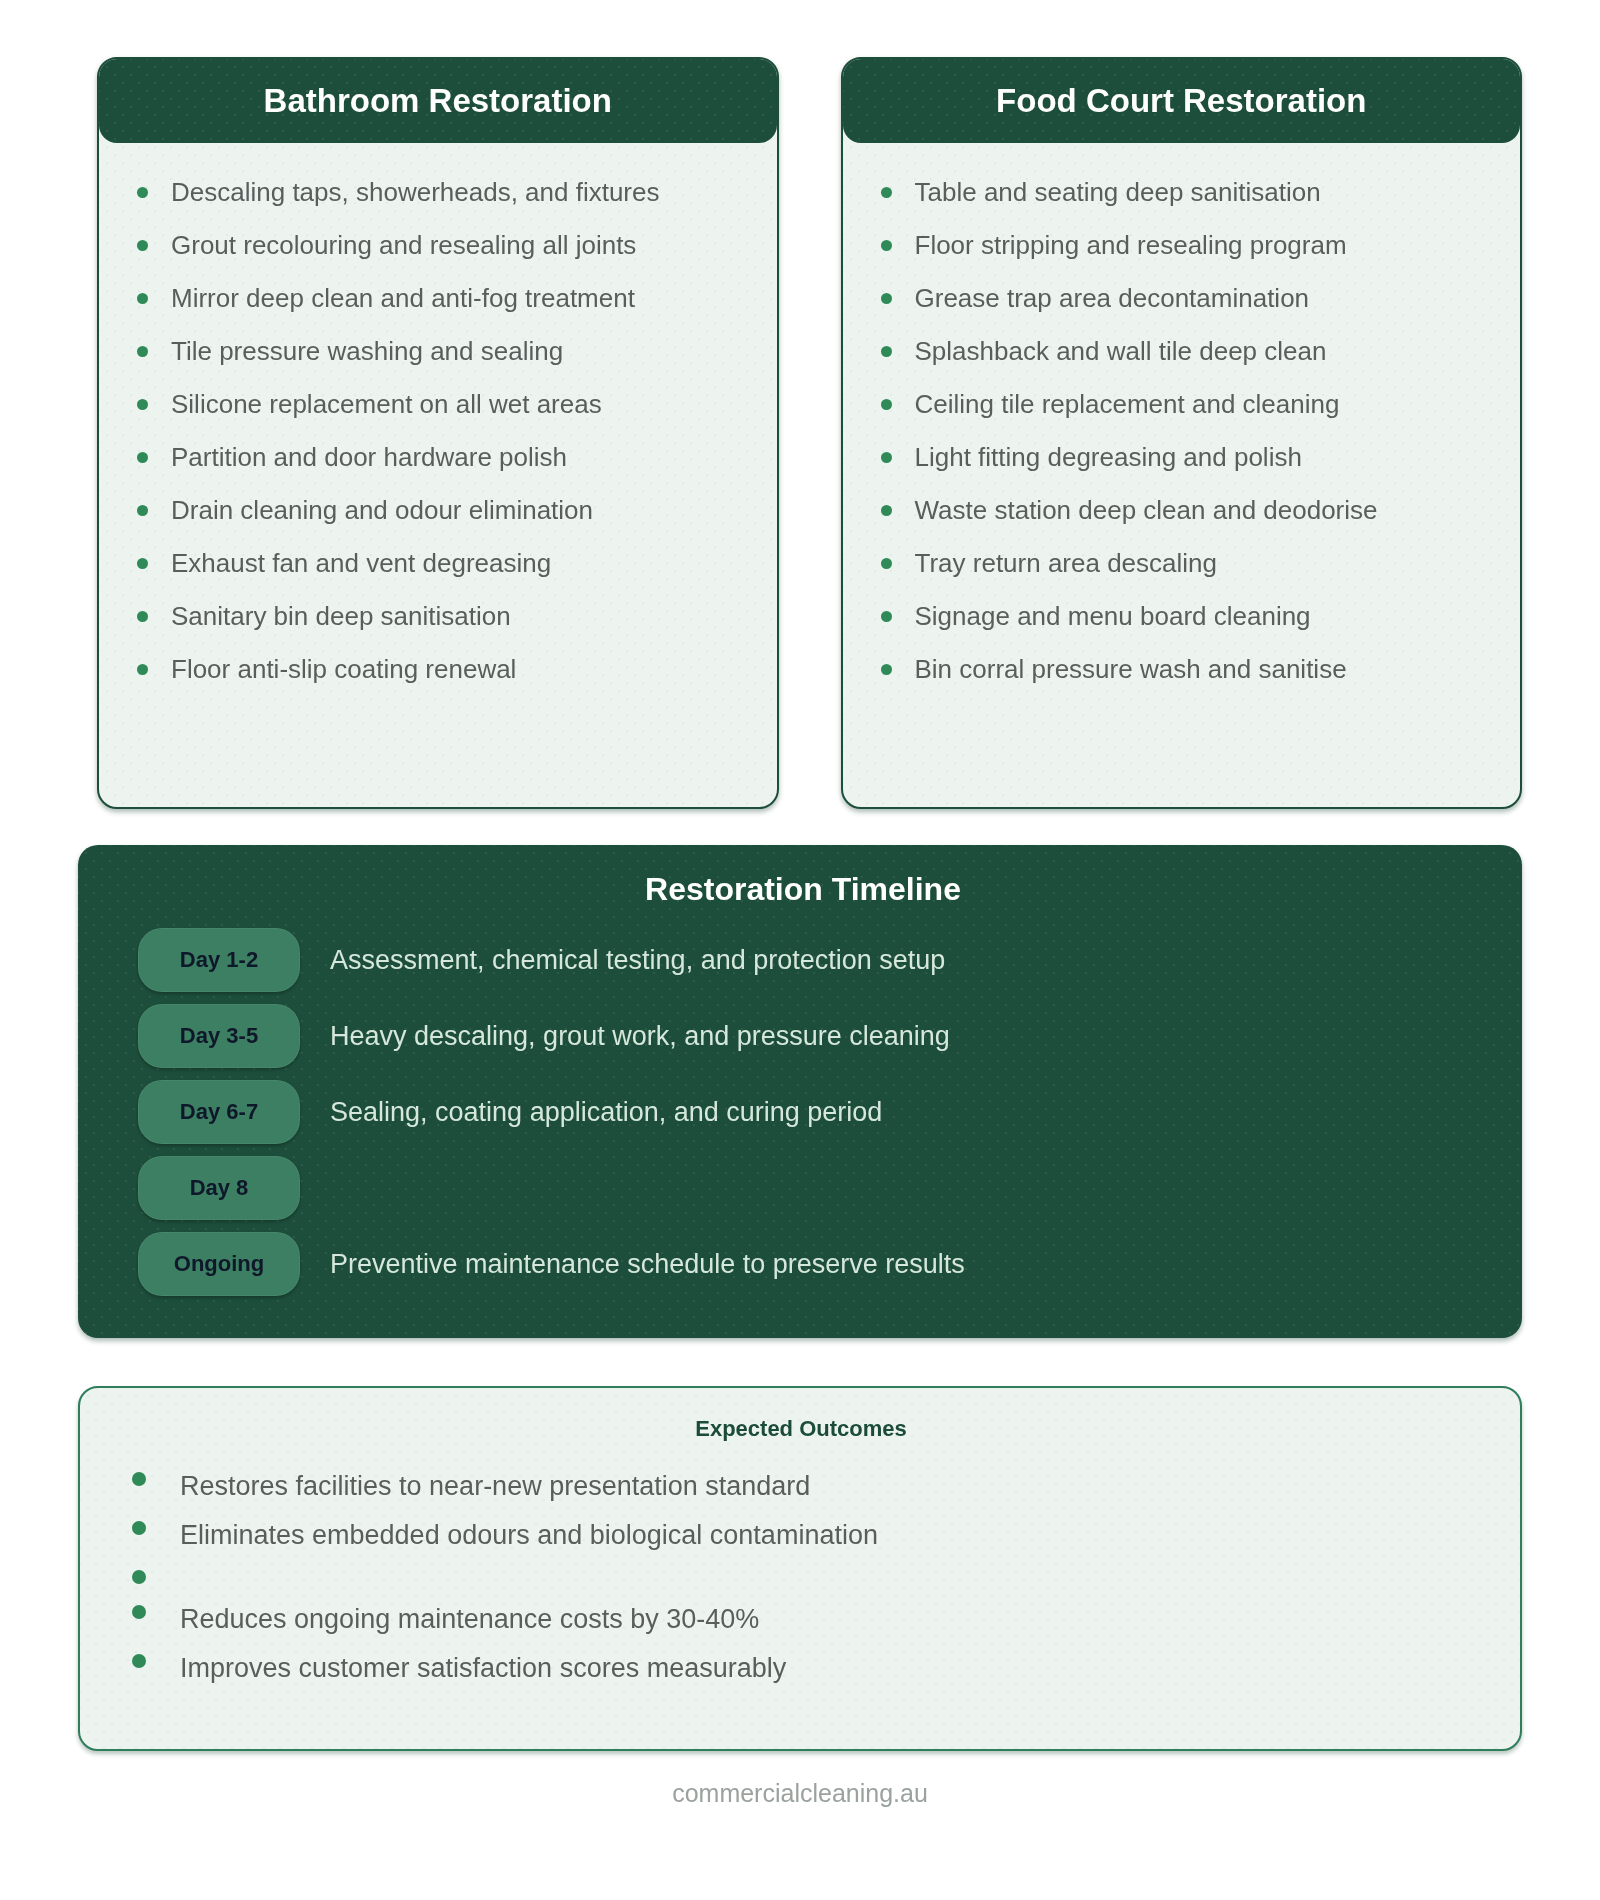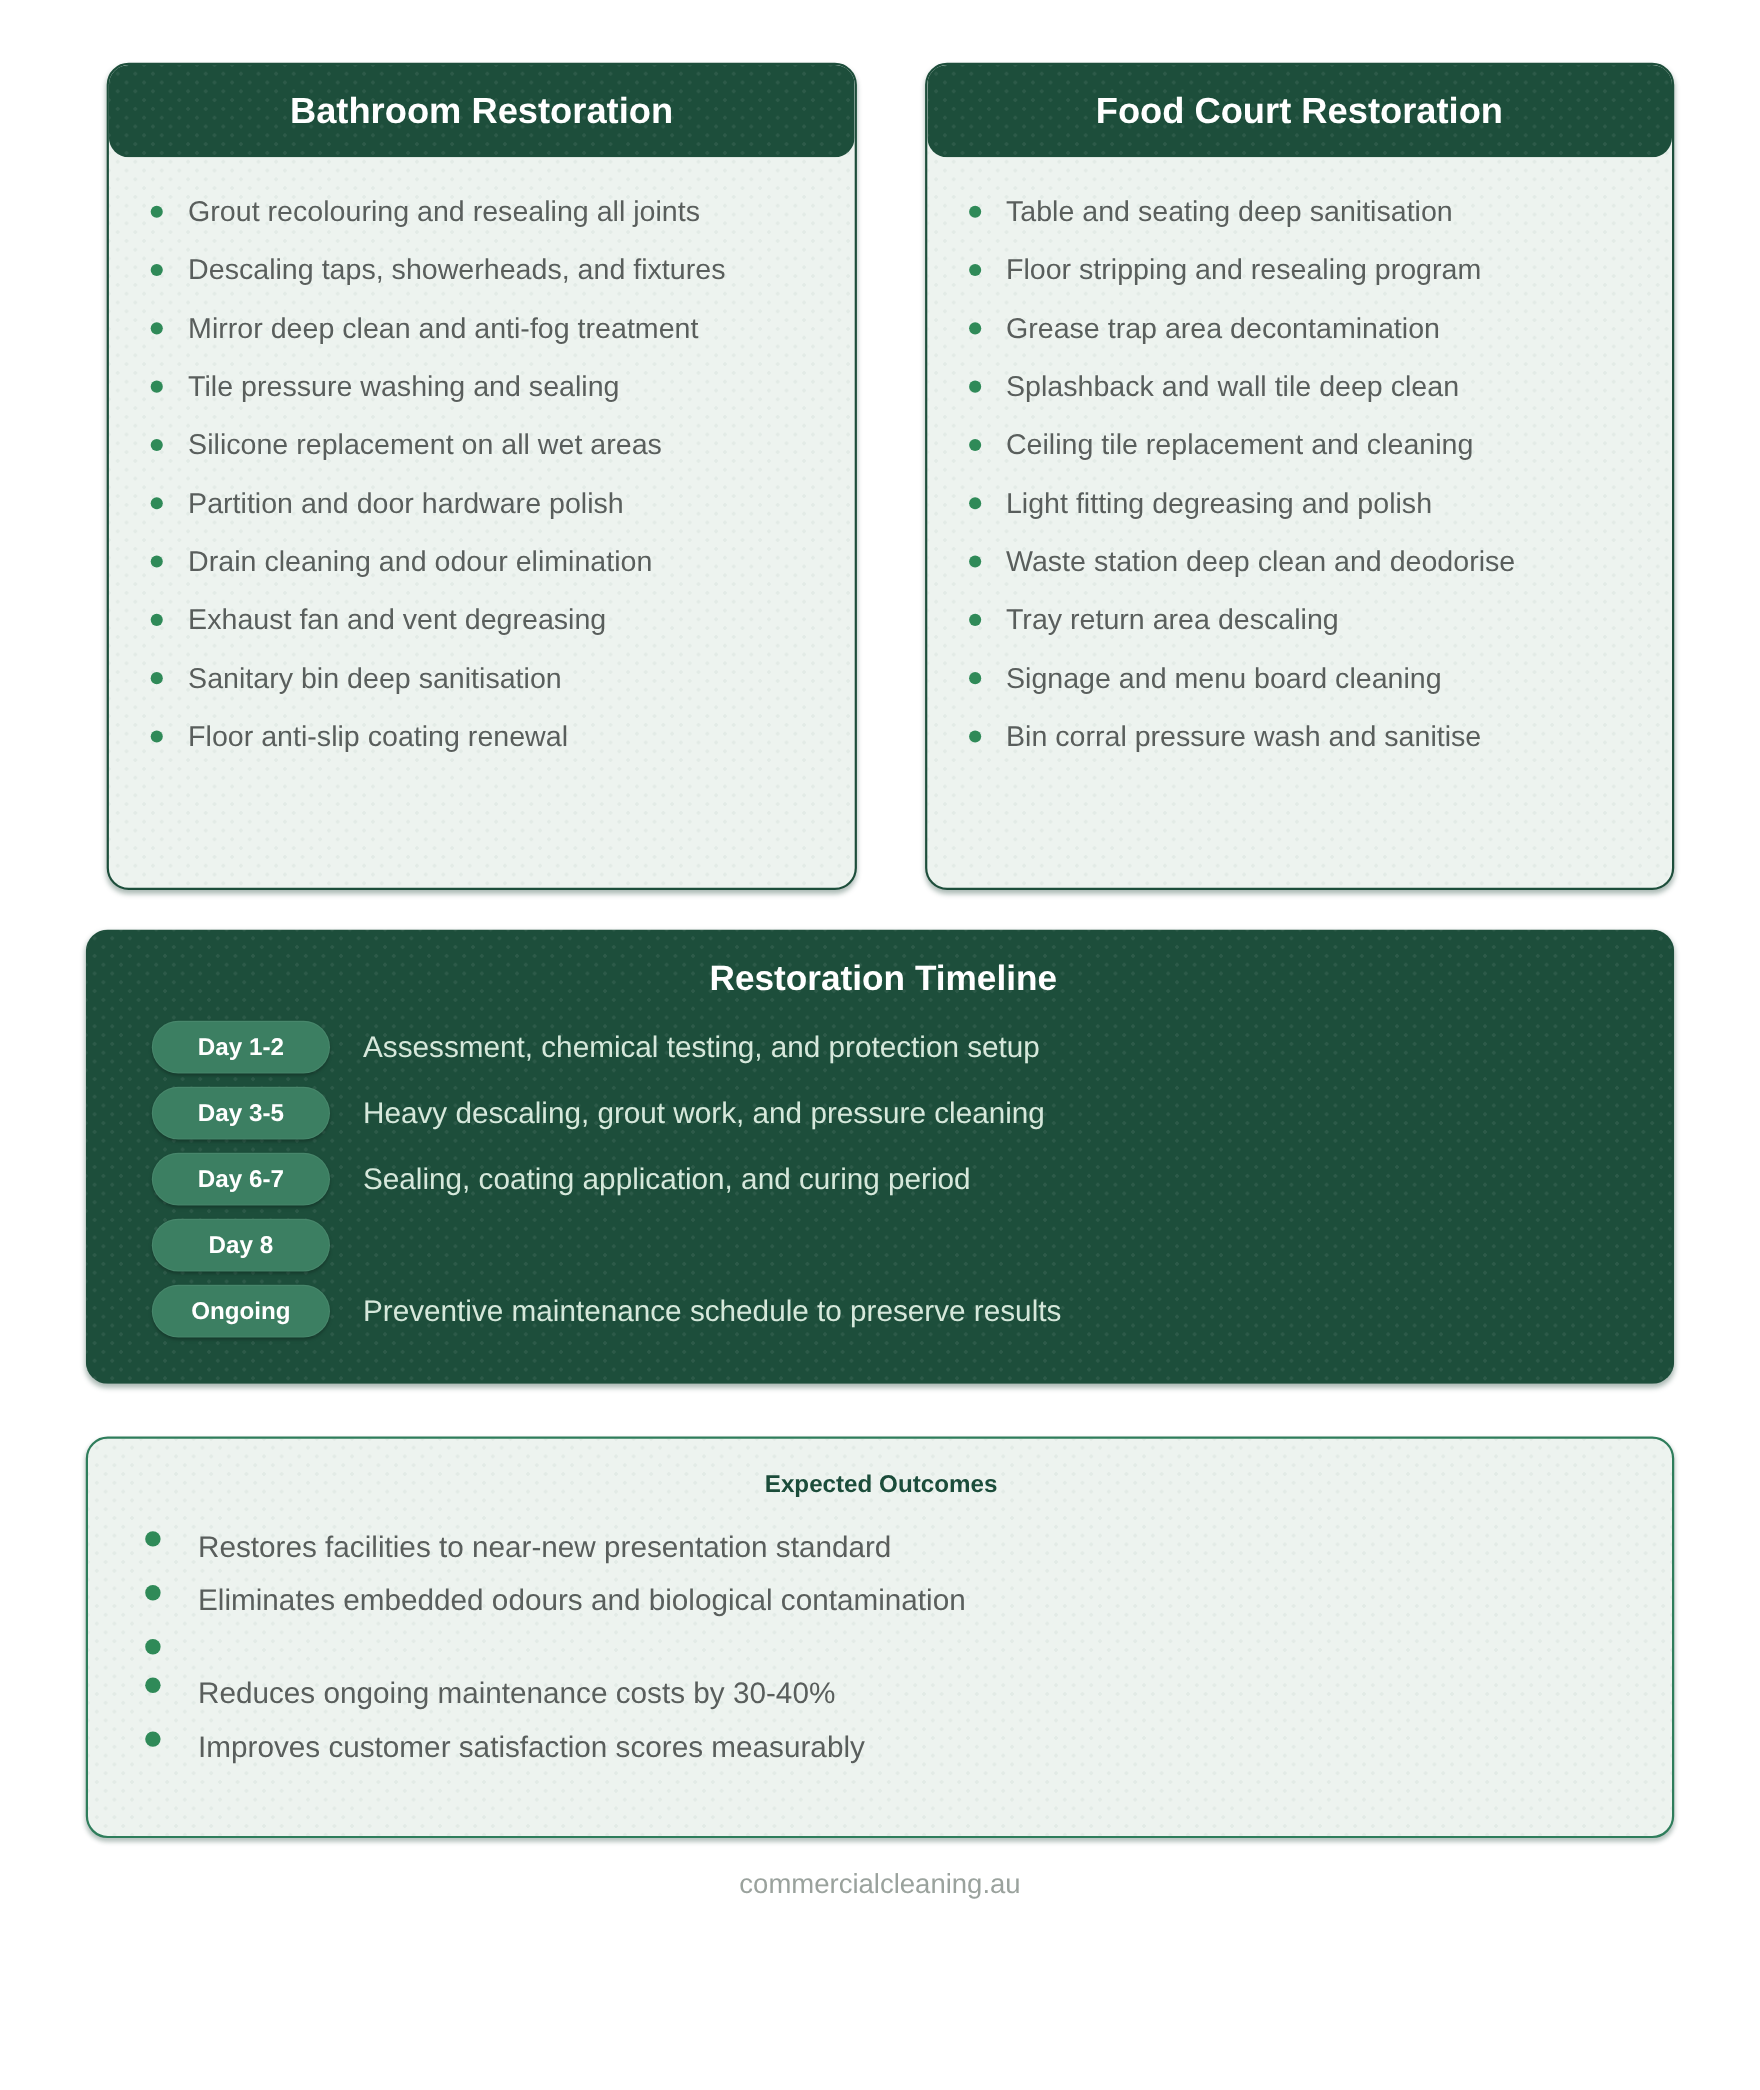--- a/index.html
+++ b/index.html
@@ -55,23 +55,23 @@
 
   
   .timeline{
     margin:36px 78px 0 78px;border-radius:20px;
     padding:26px 54px 30px 60px;box-sizing:border-box;
     box-shadow:0 3px 5px rgba(20,60,45,0.35);
   }
   .timeline-title{font-size:32px;font-weight:bold;color:#ffffff;text-align:center;margin:0 0 20px 0;}
   .timeline-row{display:flex;align-items:center;margin-bottom:12px;}
   .day-badge{
-    flex:0 0 162px;height:48px;border-radius:24px;background:#3c7f62;
+    flex:0 0 162px;height:64px;border-radius:24px;background:#3c7f62;
     display:flex;align-items:center;justify-content:center;
-    font-size:22px;font-weight:bold;color:#ffffff;
+    font-size:22px;font-weight:bold;color:#0f172a;
     box-shadow:inset 0 0 0 1px rgba(255,255,255,0.06), 0 2px 3px rgba(0,0,0,0.25);
   }
   .timeline-desc{margin-left:30px;font-size:27px;color:#d6e8db;}
 
   
   .outcomes{
     margin:48px 78px 0 78px;border:2px solid #2e7d5b;border-radius:20px;
     padding:28px 50px 46px 52px;box-sizing:border-box;
     box-shadow:0 3px 4px rgba(20,60,45,0.3);
   }
@@ -96,26 +96,26 @@
 
     <div class="card light-dots">
       <div class="card-header dark-dots">
         <span class="card-title">Bathroom Restoration</span>
       </div>
       <div class="card-body">
         <ul class="check-list">
 
             <li>
               <span class="dot"></span>
+              <span>Descaling taps, showerheads, and fixtures</span>
+            </li>
+
+            <li>
+              <span class="dot"></span>
               <span>Grout recolouring and resealing all joints</span>
-            </li>
-
-            <li>
-              <span class="dot"></span>
-              <span>Descaling taps, showerheads, and fixtures</span>
             </li>
 
             <li>
               <span class="dot"></span>
               <span>Mirror deep clean and anti-fog treatment</span>
             </li>
 
             <li>
               <span class="dot"></span>
               <span>Tile pressure washing and sealing</span>

